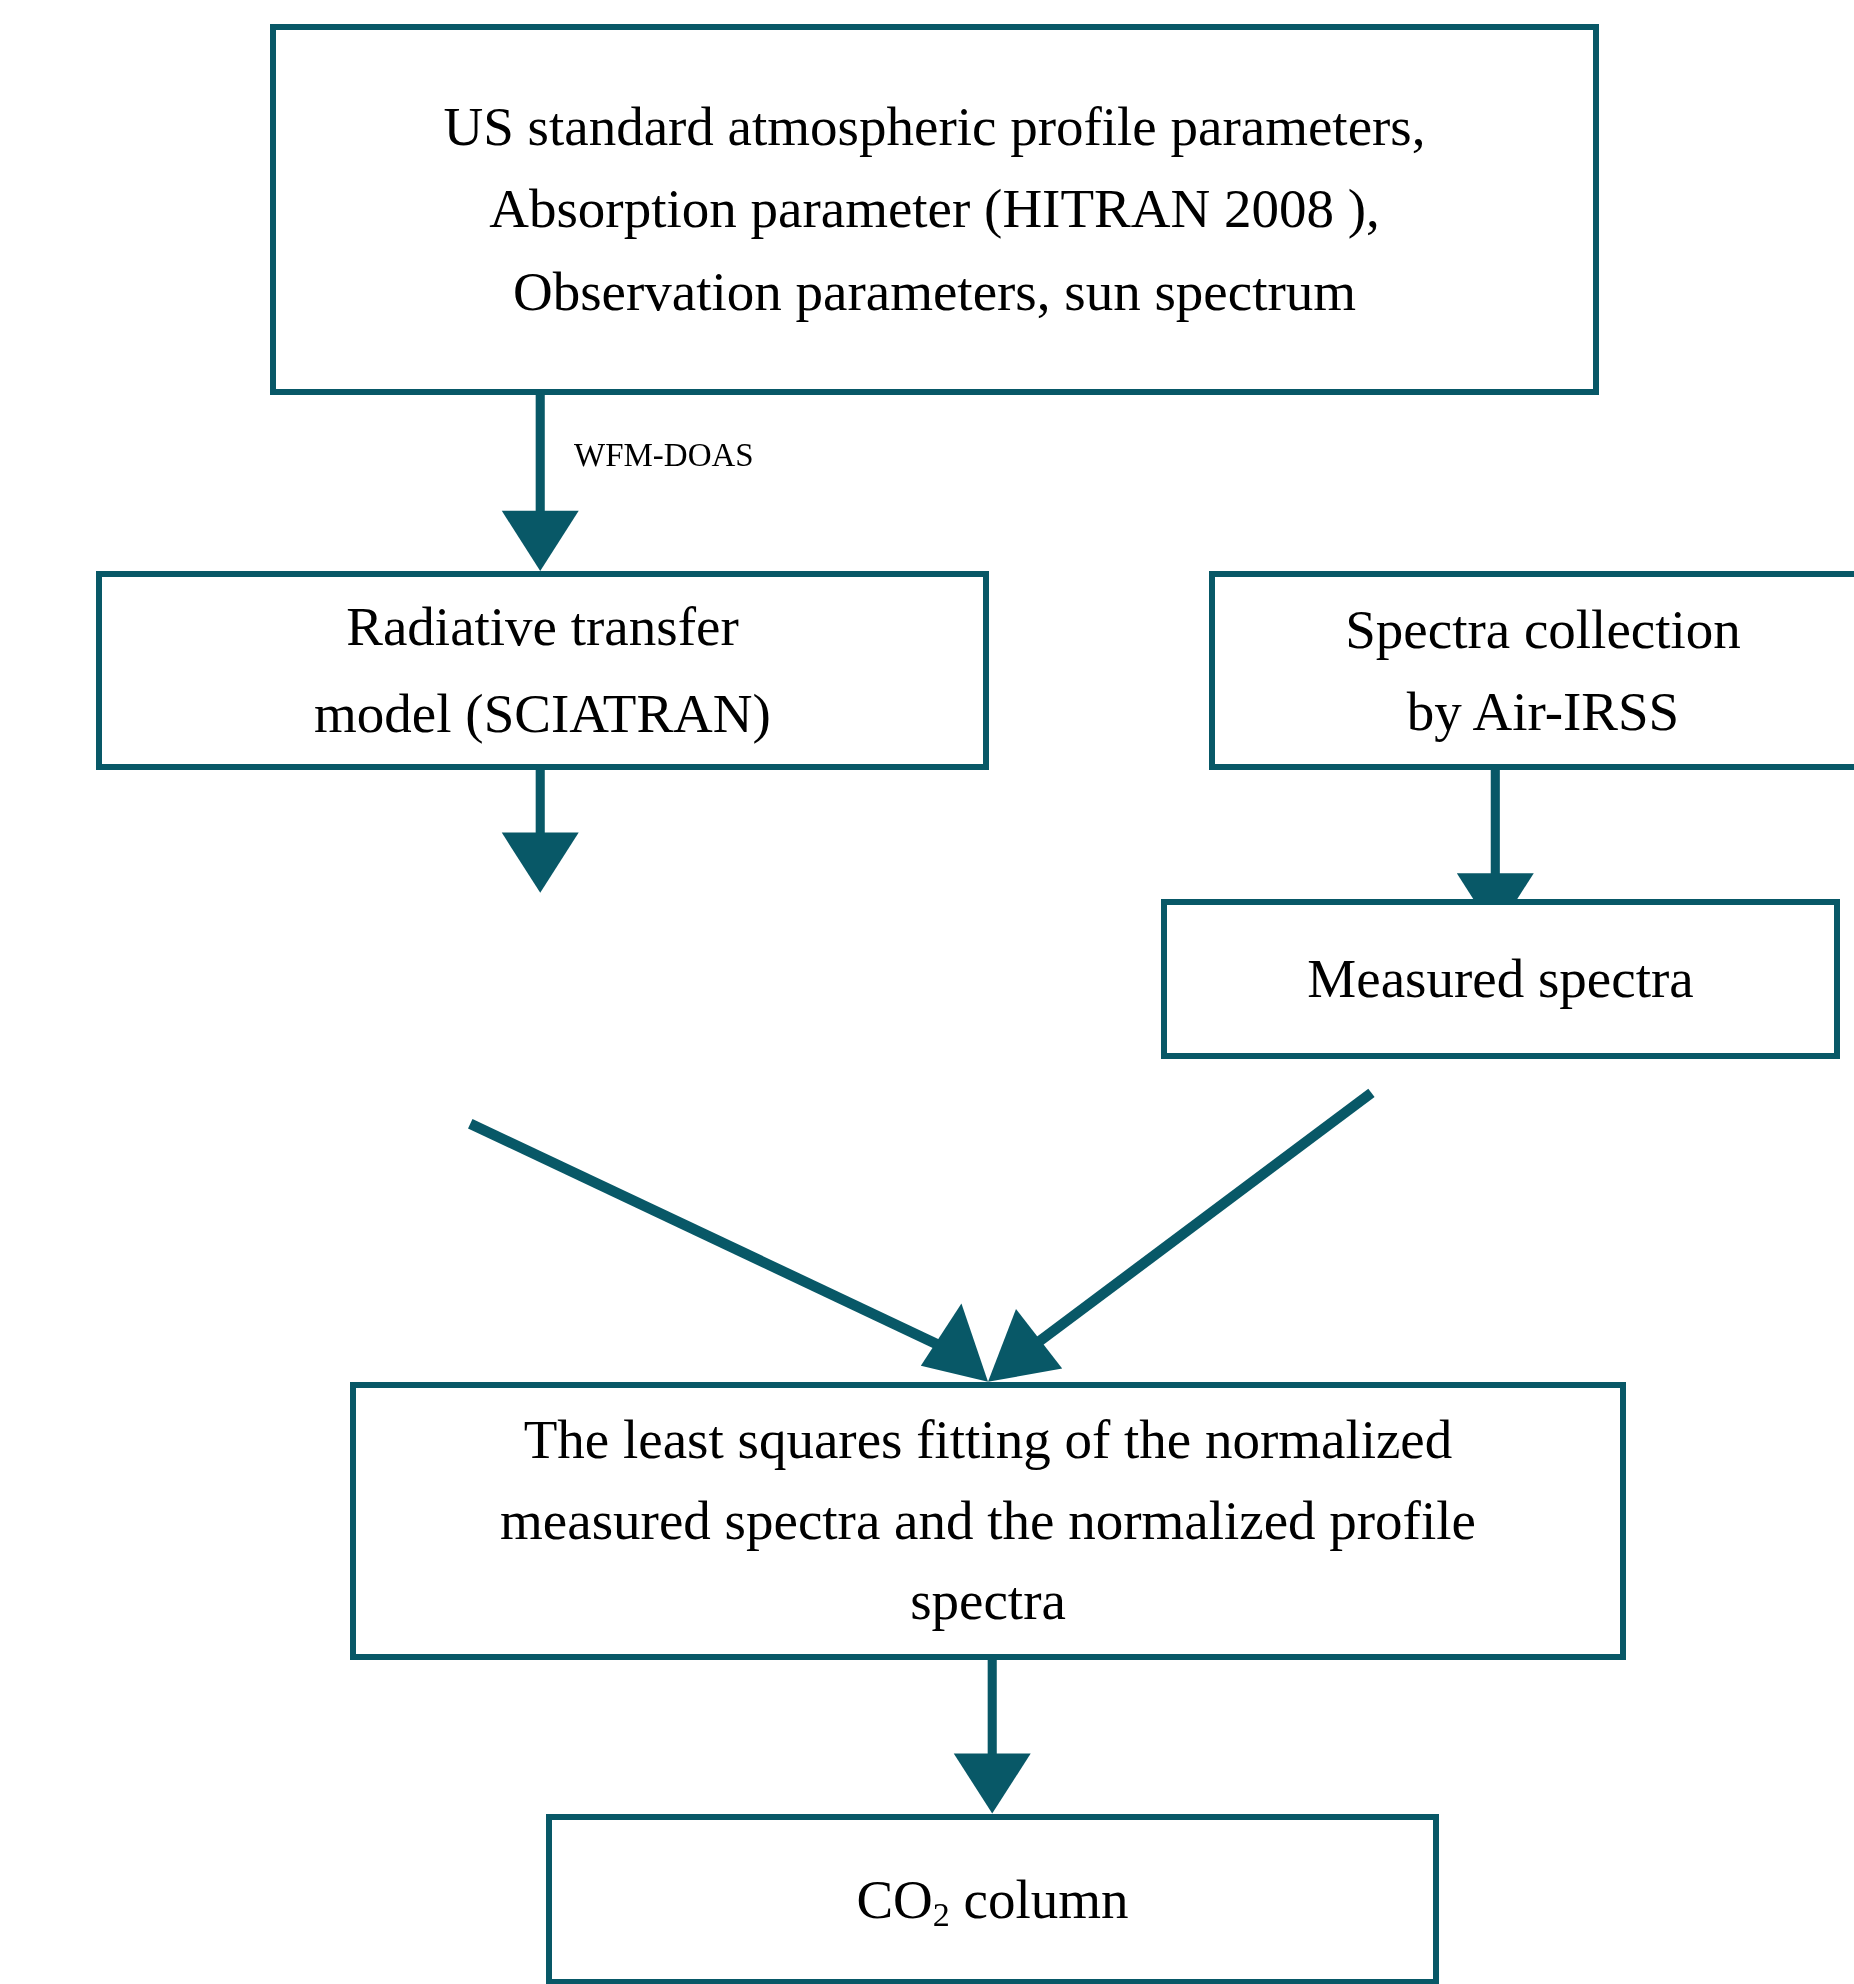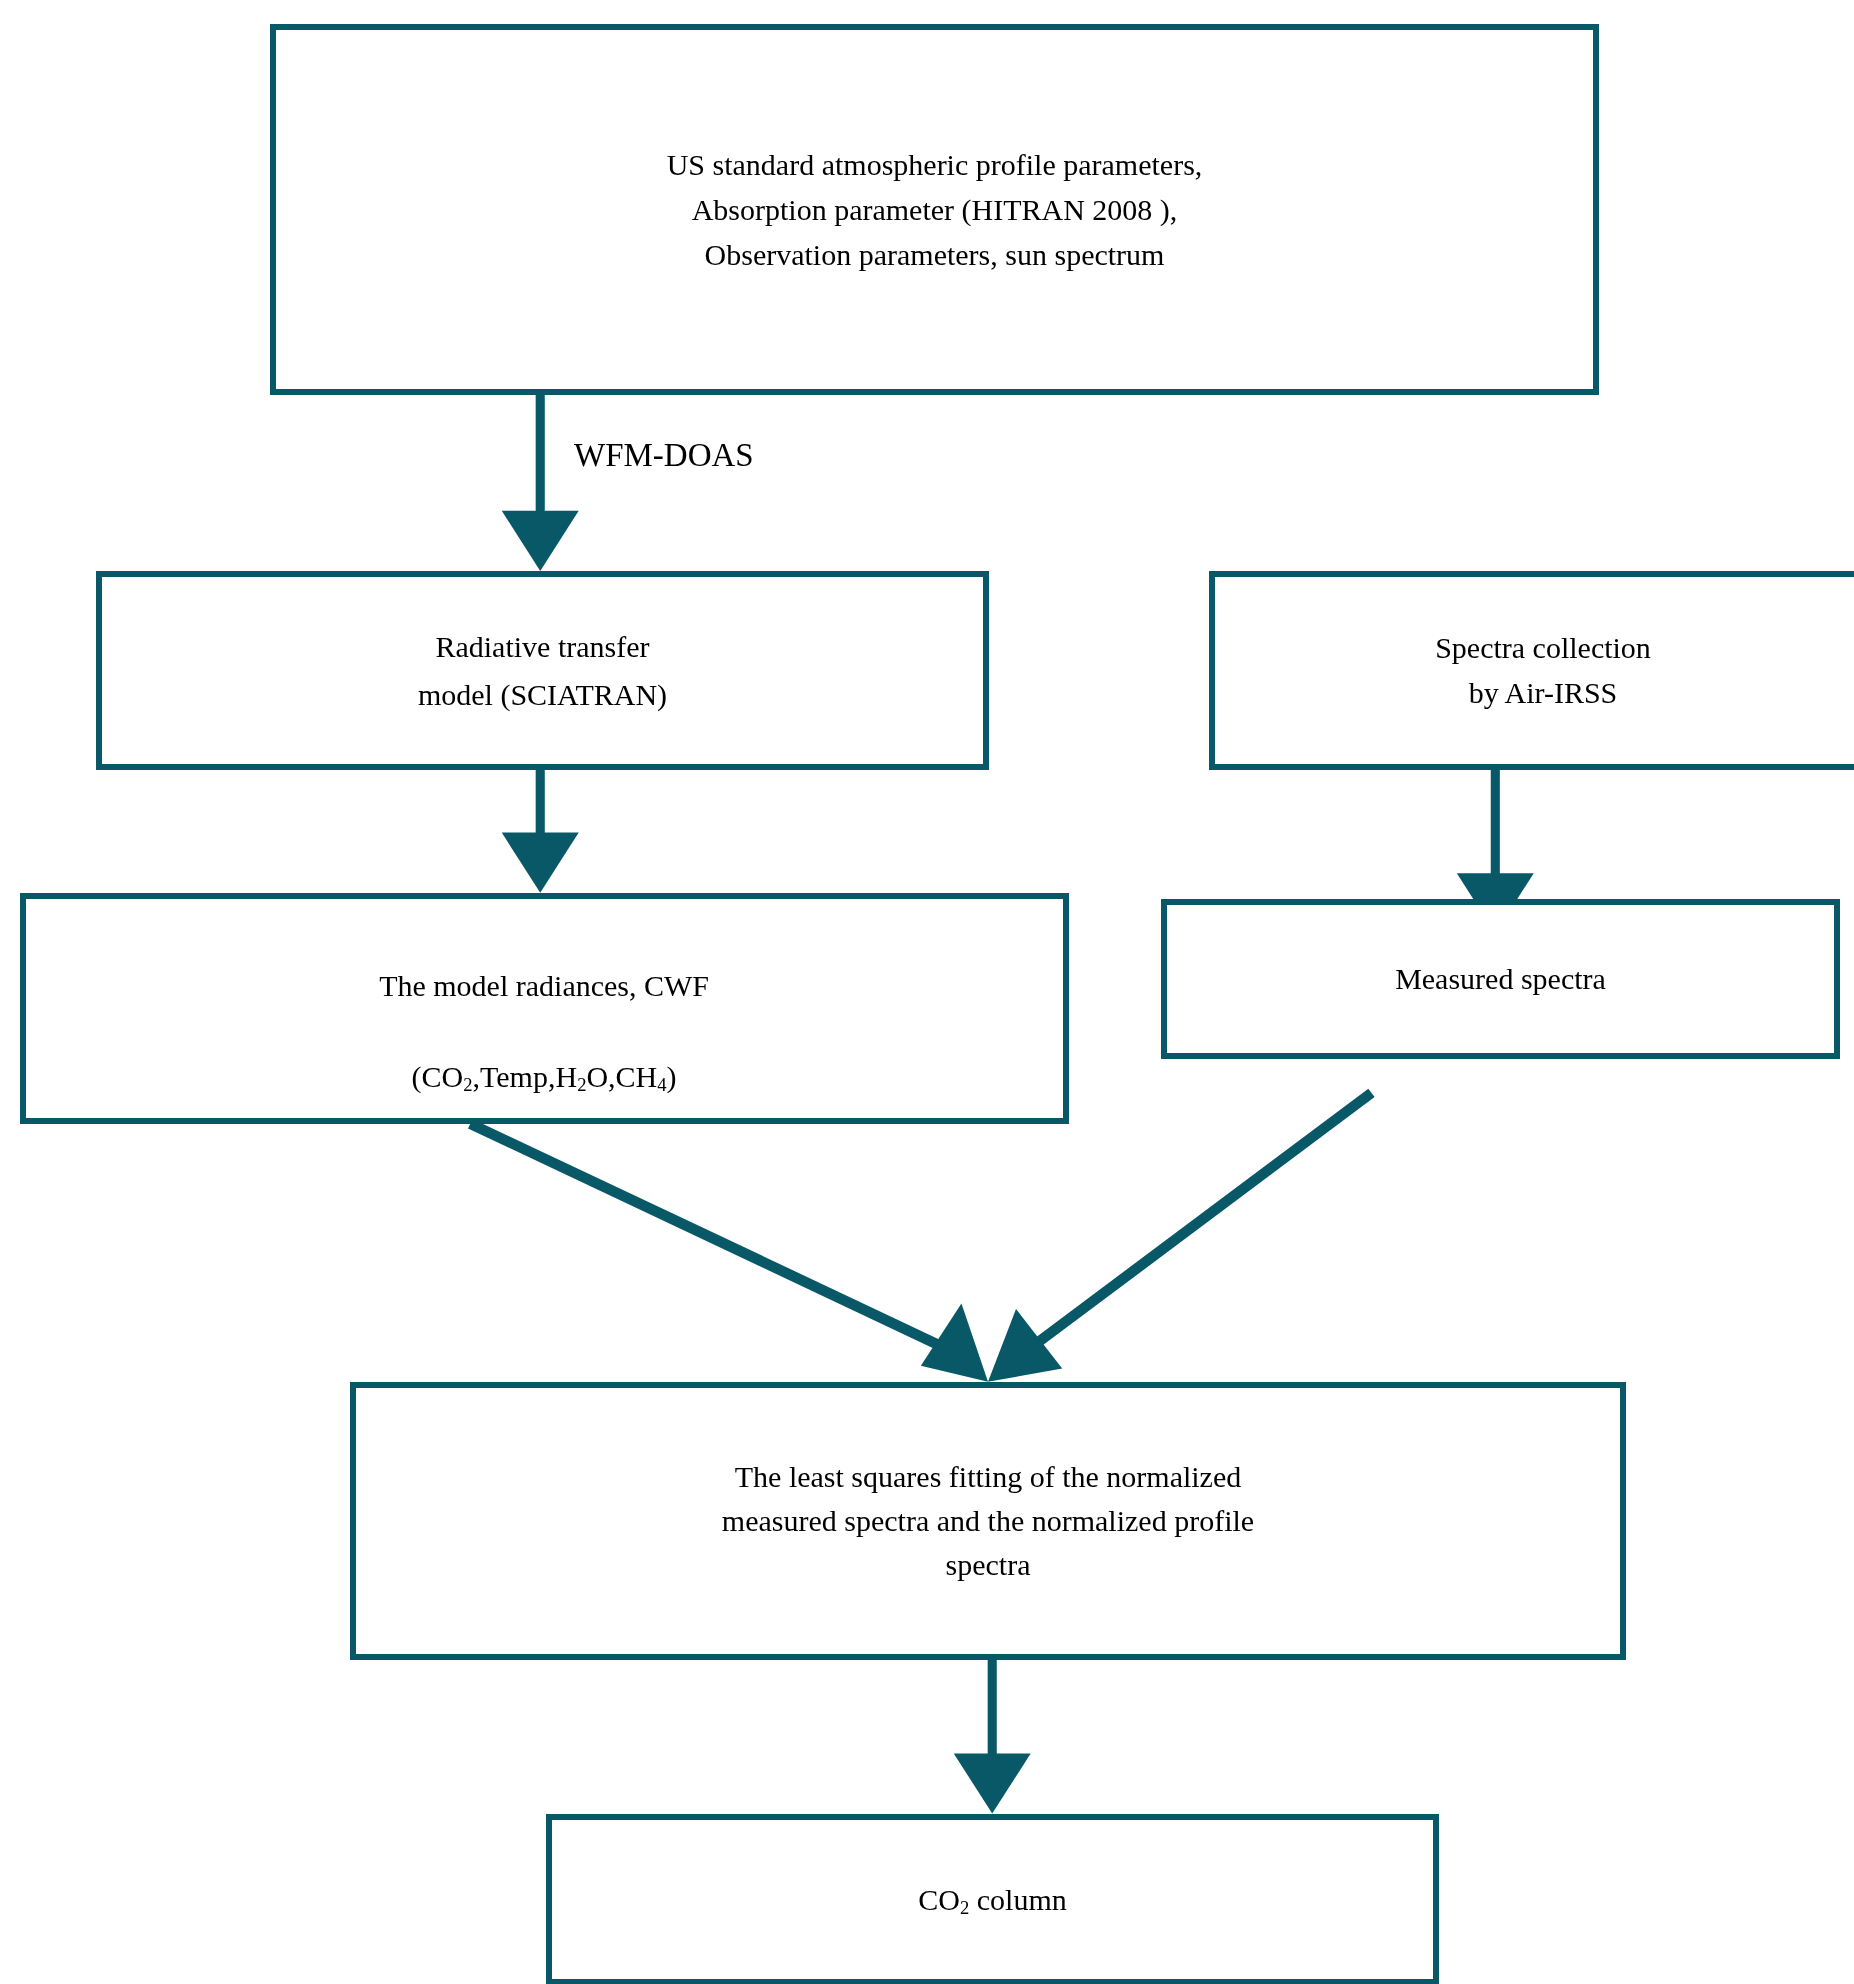--- a/index.html
+++ b/index.html
@@ -36,21 +36,21 @@
     justify-content: center;
     text-align: center;
     color: #000000;
     font-family: "Liberation Serif", "DejaVu Serif", serif;
     z-index: 2;
   }
   .node .txt {
     width: 100%;
     padding: 0 18px;
     box-sizing: border-box;
-    font-size: 30px;
+    font-size: 55px;
     line-height: 1.38;
     letter-spacing: 0px;
     white-space: pre-line;
   }
   .node sub {
     font-size: 0.62em;
     line-height: 0;
     vertical-align: -0.22em;
   }
 
@@ -131,26 +131,20 @@
   <div class="node" id="node-rtm">
     <div class="txt">Radiative transfer
 model (SCIATRAN)</div>
   </div>
 
   <div class="node" id="node-spectra">
     <div class="txt">Spectra collection
 by  Air-IRSS</div>
   </div>
 
-  <div class="node" id="node-radiances">
-    <div class="txt">
-      <span>The model radiances, CWF</span><br>
-      <span><span>(CO</span><sub>2</sub><span>,Temp,H</span><sub>2</sub><span>O,CH</span><sub>4</sub><span>)</span></span>
-    </div>
-  </div>
 
   <div class="node" id="node-measured">
     <div class="txt">Measured spectra</div>
   </div>
 
   <div class="node" id="node-fitting">
     <div class="txt">The least squares fitting of the normalized
 measured spectra and the normalized profile
 spectra</div>
   </div>

